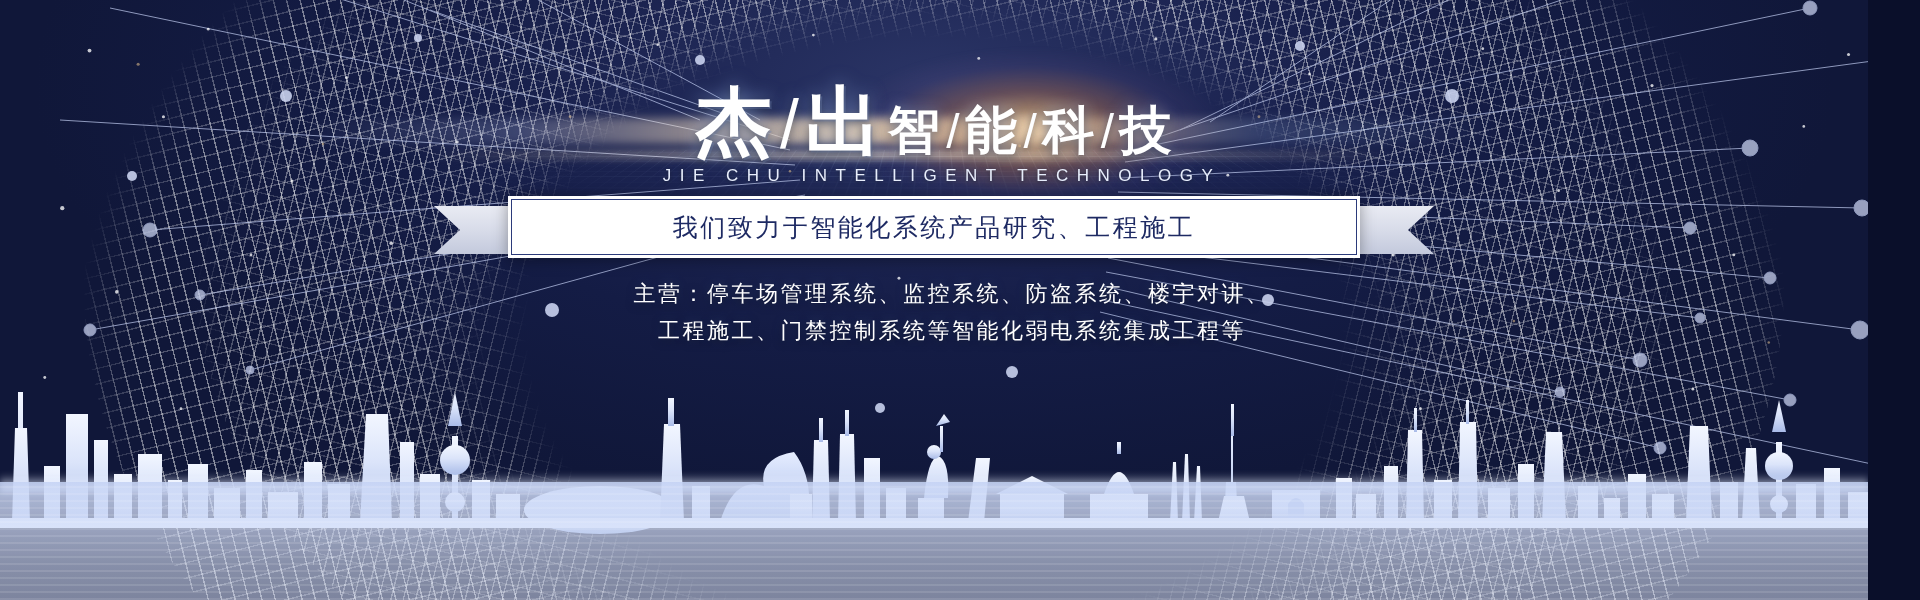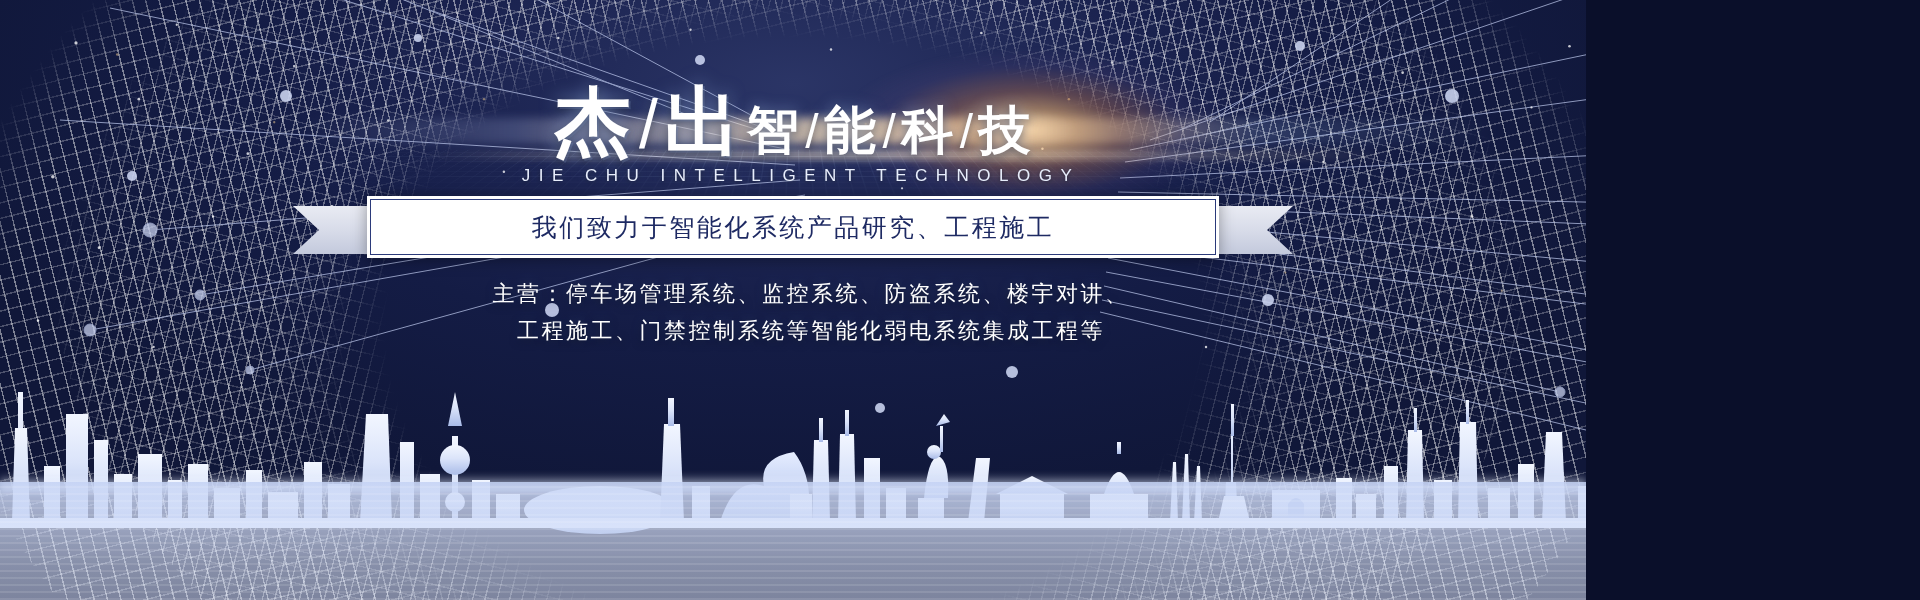--- a/index.html
+++ b/index.html
@@ -1,20 +1,20 @@
 <!DOCTYPE html>
 <html><head>
 <meta charset="utf-8">
 <style>
   html,body{margin:0;padding:0;background:#0a0f2a;}
   *{box-sizing:border-box;}
 
   .banner{
     position:relative;
-    width:1586px;height:600px;
+    width:1868px;height:600px;
     overflow:hidden;
     background:#111a42;
     font-family:"Liberation Sans","DejaVu Sans",sans-serif;
     user-select:none;
   }
 
   
   .sky{
     position:absolute;inset:0;
     background:

